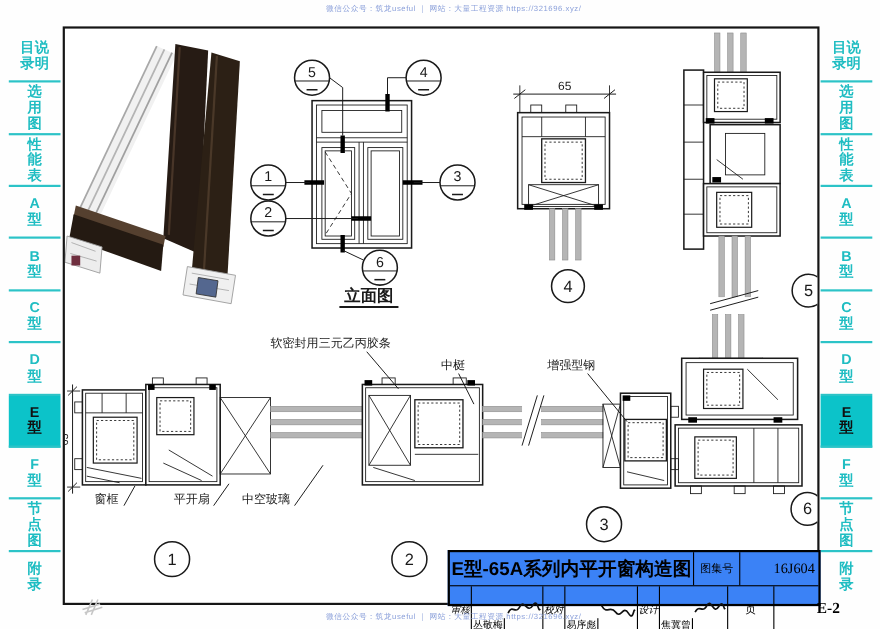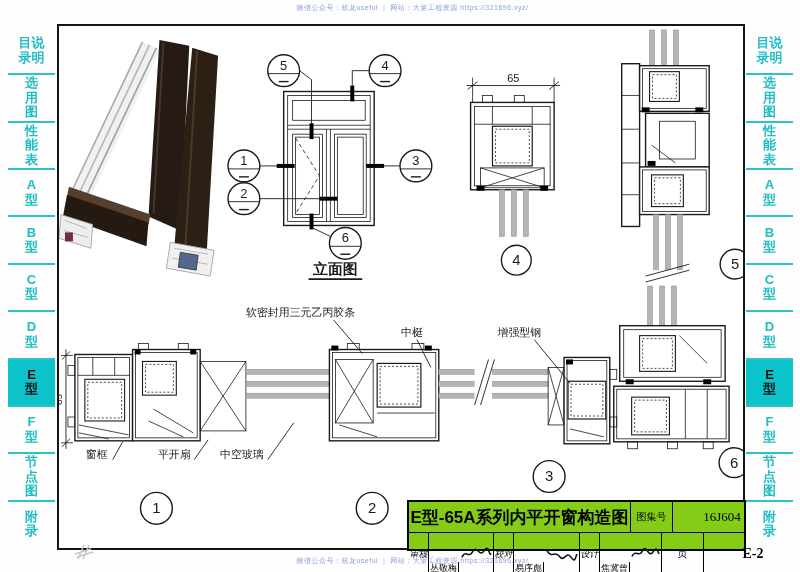--- a/index.html
+++ b/index.html
@@ -27,21 +27,21 @@
   svg text{font-family:"Liberation Sans","DejaVu Sans",sans-serif;fill:#1a1a1a;}
   .ol{fill:#fff;stroke:#1a1a1a;stroke-width:1.4;}
   .thin{fill:none;stroke:#1a1a1a;stroke-width:.8;}
   .ln{fill:none;stroke:#1a1a1a;stroke-width:.9;}
   .dot{fill:none;stroke:#1a1a1a;stroke-width:.8;stroke-dasharray:2 2;}
   .tick{stroke:#000;stroke-width:4;}
   .glass{fill:#b5b5b5;stroke:#878787;stroke-width:.5;}
   .gask{fill:#000;}
   
   .tb{position:absolute;left:348px;top:474px;width:339px;height:51px;border:2px solid #000;
-      box-sizing:border-box;display:flex;flex-direction:column;background:#84cc16;}
+      box-sizing:border-box;display:flex;flex-direction:column;background:#3b82f6;}
   .tb-top{flex:0 0 30px;display:flex;border-bottom:1px solid #000;}
   .tb-bot{flex:1;display:flex;}
   .tb-cell{display:flex;align-items:center;justify-content:center;border-right:1px solid #000;
            box-sizing:border-box;overflow:hidden;text-align:center;}
   .tb-cell:last-child{border-right:none;margin-left:27px;}
   .tb-title{flex:1;display:flex;align-items:center;justify-content:center;
             font-weight:bold;font-size:17px;border-right:1px solid #000;letter-spacing:0;}
   .w-lblA{flex:0 0 42px;font-size:10px;}
   .w-numA{flex:0 0 44px;font-size:13px;font-family:"Liberation Serif","DejaVu Serif",serif;}
   .w-r1{flex:0 0 20px;font-size:9px;font-style:italic;}

